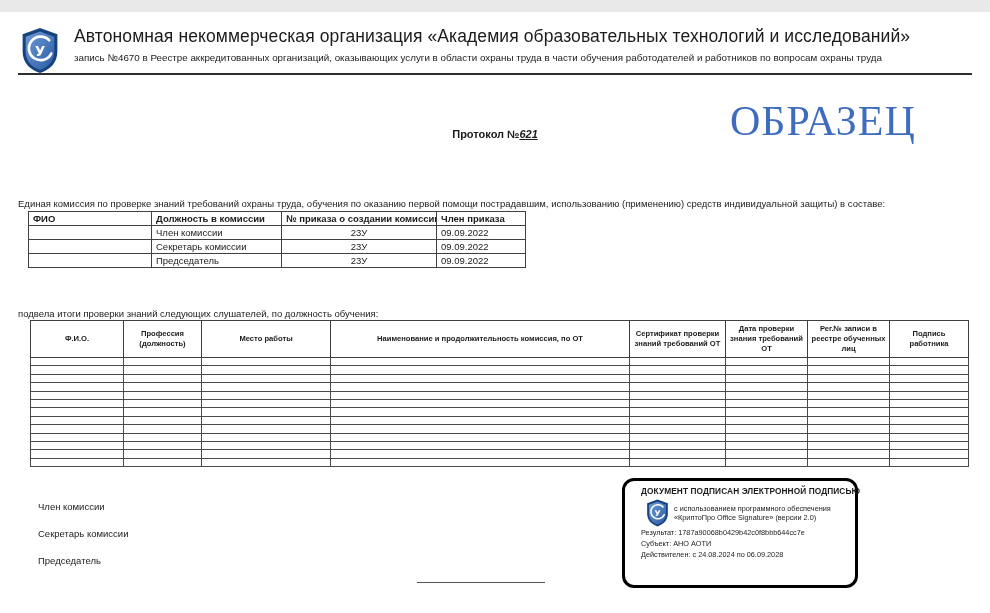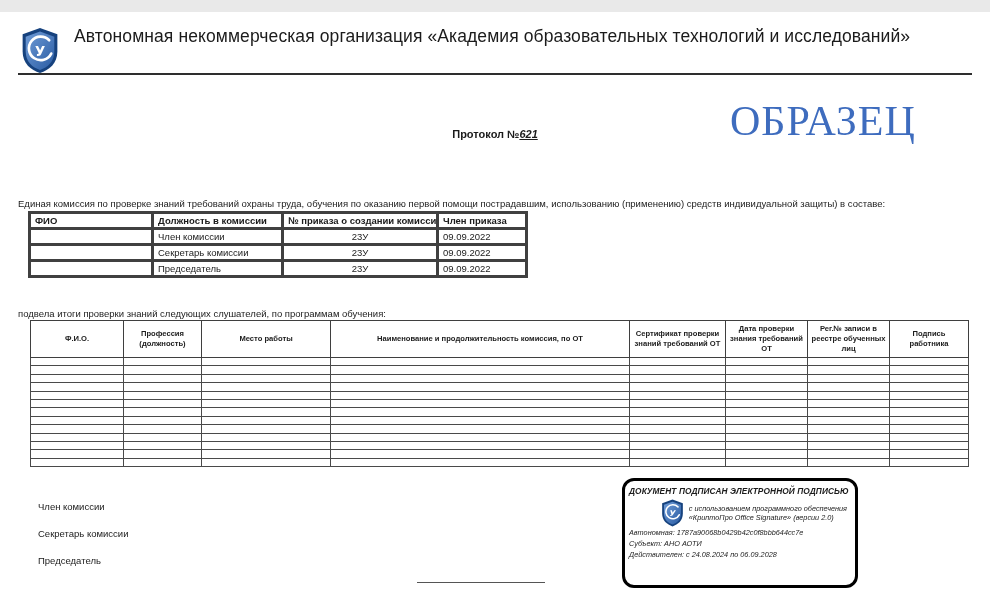--- a/index.html
+++ b/index.html
@@ -25,45 +25,45 @@
     font-family:"Liberation Serif", serif; font-size:42px; line-height:1;
     color:#3e6cbe; letter-spacing:1px; white-space:nowrap;
   }
   
   .intro{position:absolute; left:18px; top:186px; width:954px; font-size:9.5px; margin:0;}
   .results-intro{position:absolute; left:18px; top:296px; width:700px; font-size:9.5px; margin:0;}
   
   table{border-collapse:collapse; table-layout:fixed;}
   .commission{position:absolute; left:28px; top:199px; width:497px;}
   .commission th,.commission td{
-    border:3px solid #404040; font-size:9.5px; padding:0 4px; height:13px;
+    border:1px solid #404040; font-size:9.5px; padding:0 4px; height:13px;
     overflow:hidden; white-space:nowrap; text-align:left; vertical-align:middle;
   }
   .commission th{font-weight:bold;}
   .commission td.c{text-align:center;}
   .students{position:absolute; left:30px; top:308px; width:938px;}
   .students th{
     border:1px solid #3f3f3f; font-size:7.6px; font-weight:bold; text-align:center;
     vertical-align:middle; padding:2px 3px; height:32px; line-height:1.3;
   }
   .students td{
     border:1px solid #4a4a4a; height:7.4px; padding:0; font-size:7px;
   }
   
   .signatures{position:absolute; left:38px; top:489px;}
   .sig-item{font-size:9.5px; height:10px; margin-bottom:17px; white-space:nowrap;}
   .mid-line{position:absolute; left:417px; top:570px; width:128px; border-top:1px solid #555;}
   
   .stamp{
     position:absolute; left:622px; top:466px; width:236px; height:110px;
     border:3px solid #000; border-radius:12px; background:#fff;
-    box-sizing:border-box; padding:5px 8px 0 4px;font-style:italic;
+    box-sizing:border-box; padding:5px 8px 0 16px;
   }
   .stamp-title{font-size:8.3px; font-weight:bold; text-align:center; letter-spacing:0.1px; white-space:nowrap;}
-  .stamp-soft{display:flex; align-items:center; gap:4px; margin-top:3px;justify-content:flex-end;}
+  .stamp-soft{display:flex; align-items:center; gap:4px; margin-top:3px;}
   .stamp-soft .shield{width:25px; height:28px; flex:0 0 auto; margin-left:4px;}
   .stamp-soft-text{font-size:7.3px; line-height:9.5px; text-align:left;}
   .stamp-banner{
     margin:4px -8px 3px -8px; background:#000; color:#fff;
     font-size:8.2px; font-weight:bold; text-align:center; padding:2.5px 0;
   }
   .stamp-line{font-size:7.3px; line-height:11px; text-align:left; white-space:nowrap;}
 </style>
 </head>
 <body>
@@ -81,20 +81,21 @@
           <path d="M20 1 L37 7 V24 C37 36 29 42 20 45 C11 42 3 36 3 24 V7 Z" fill="#16427e"></path>
           <path d="M20 4.5 L34 9.5 V24 C34 34 27.5 39.5 20 42 C12.5 39.5 6 34 6 24 V9.5 Z" fill="url(#shgrad)"></path>
           <path d="M29 13 A11.5 11.5 0 1 0 31 26" fill="none" stroke="#ffffff" stroke-width="2.6" stroke-linecap="round"></path>
           <text x="20" y="28" font-family="DejaVu Sans, sans-serif" font-size="13" font-weight="bold" fill="#ffffff" text-anchor="middle">У</text>
         </g>
       </defs>
       <use href="#shield-sym"></use>
     </svg>
     <div class="org-text">
       <div class="org-name">Автономная некоммерческая организация «Академия образовательных технологий и исследований»</div>
+      <div class="org-sub">запись №4670 в Реестре аккредитованных организаций, оказывающих услуги в области охраны труда в части обучения работодателей и работников по вопросам охраны труда</div>
     </div>
   </div>
   <div class="head-rule"></div>
 
   <div class="watermark">ОБРАЗЕЦ</div>
 
   <div class="title-block">
     <div class="doc-title"><span>Протокол №</span><span class="num">621</span></div>
   </div>
 
@@ -130,21 +131,21 @@
         </tr>
         <tr>
           <td></td>
           <td>Председатель</td>
           <td class="c">23У</td>
           <td>09.09.2022</td>
         </tr>
       </tbody>
   </table>
 
-  <p class="results-intro">подвела итоги проверки знаний следующих слушателей, по программам обучения:</p>
+  <p class="results-intro">подвела итоги проверки знаний следующих слушателей, по должность обучения:</p>
 
   <table class="students">
     <colgroup>
       <col style="width:93px">
         <col style="width:78px">
         <col style="width:129px">
         <col style="width:299px">
       <col style="width:96px">
         <col style="width:82px">
         <col style="width:82px">
@@ -307,18 +308,18 @@
     <div class="stamp-title">ДОКУМЕНТ ПОДПИСАН ЭЛЕКТРОННОЙ ПОДПИСЬЮ</div>
     <div class="stamp-soft">
       <svg class="shield" viewBox="0 0 40 46" xmlns="http://www.w3.org/2000/svg">
           <use href="#shield-sym"></use>
         </svg>
       <div class="stamp-soft-text">
         <div>с использованием программного обеспечения</div>
         <div>«КриптоПро Office Signature» (версии 2.0)</div>
       </div>
     </div>
-    <div class="stamp-line">Автономная: 1787a90068b0429b42c0f8bbb644cc7e</div>
+    <div class="stamp-line">Результат: 1787a90068b0429b42c0f8bbb644cc7e</div>
     <div class="stamp-line">Субъект: АНО АОТИ</div>
     <div class="stamp-line">Действителен: с 24.08.2024 по 06.09.2028</div>
   </div>
 
 </div>
 
 </body></html>

